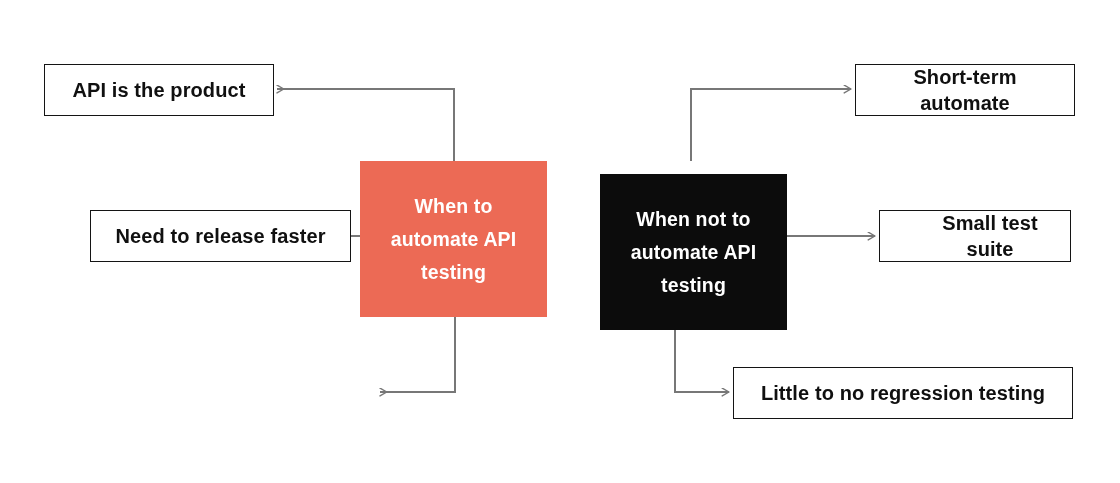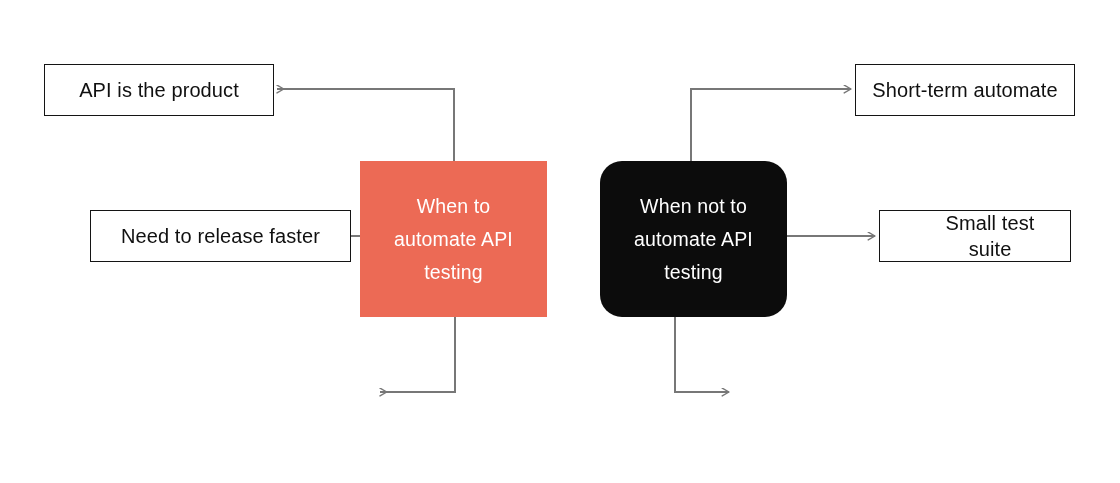--- a/index.html
+++ b/index.html
@@ -10,20 +10,21 @@
     width: 1120px;
     height: 483px;
     background: #ffffff;
     font-family: "Liberation Sans", sans-serif;
     overflow: hidden;
   }
   #canvas {
     position: relative;
     width: 1120px;
     height: 468px;
+    font-weight: bold;
   }
   .connectors {
     position: absolute;
     left: 0;
     top: 0;
     width: 1120px;
     height: 483px;
     pointer-events: none;
   }
   .node {
@@ -53,21 +54,21 @@
   .hub-red  { background: #ec6a55; }
   .hub-dark { background: #0c0c0c; }
 
   
   #n-api-product      { left: 44px;  top: 64px;  width: 230px; height: 52px; }
   #n-release-faster   { left: 44px;  top: 210px; width: 261px; height: 52px; margin-left: 46px; }
   #n-multiple-apis    { left: 44px;  top: 367px; width: 332px; height: 52px; }
   #n-hub-automate     { left: 360px; top: 161px; width: 187px; height: 156px; }
 
   
-  #n-hub-not-automate { left: 600px; top: 161px; width: 187px; height: 156px; border-radius: 22px; }
+  #n-hub-not-automate { left: 600px; top: 174px; width: 187px; height: 156px; }
   #n-short-term       { left: 855px; top: 64px;  width: 220px; height: 52px; }
   #n-small-suite      { left: 879px; top: 210px; width: 192px; height: 52px; padding-left: 44px; }
   #n-little-regress   { left: 733px; top: 367px; width: 340px; height: 52px; }
 </style>
 </head>
 <body>
 
 <div id="canvas">
 
   <svg class="connectors" viewBox="0 0 1120 483" width="1120" height="483" aria-hidden="true">
@@ -98,14 +99,15 @@
 
 
   <div class="node hub hub-red" id="n-hub-automate">When to automate API testing</div>
 
   <div class="node hub hub-dark" id="n-hub-not-automate">When not to automate API testing</div>
 
   <div class="node leaf" id="n-short-term">Short-term automate</div>
 
   <div class="node leaf" id="n-small-suite">Small test suite</div>
 
+  <div class="node leaf" id="n-little-regress">Little to no regression testing</div>
 
 </div>
 
 </body></html>

